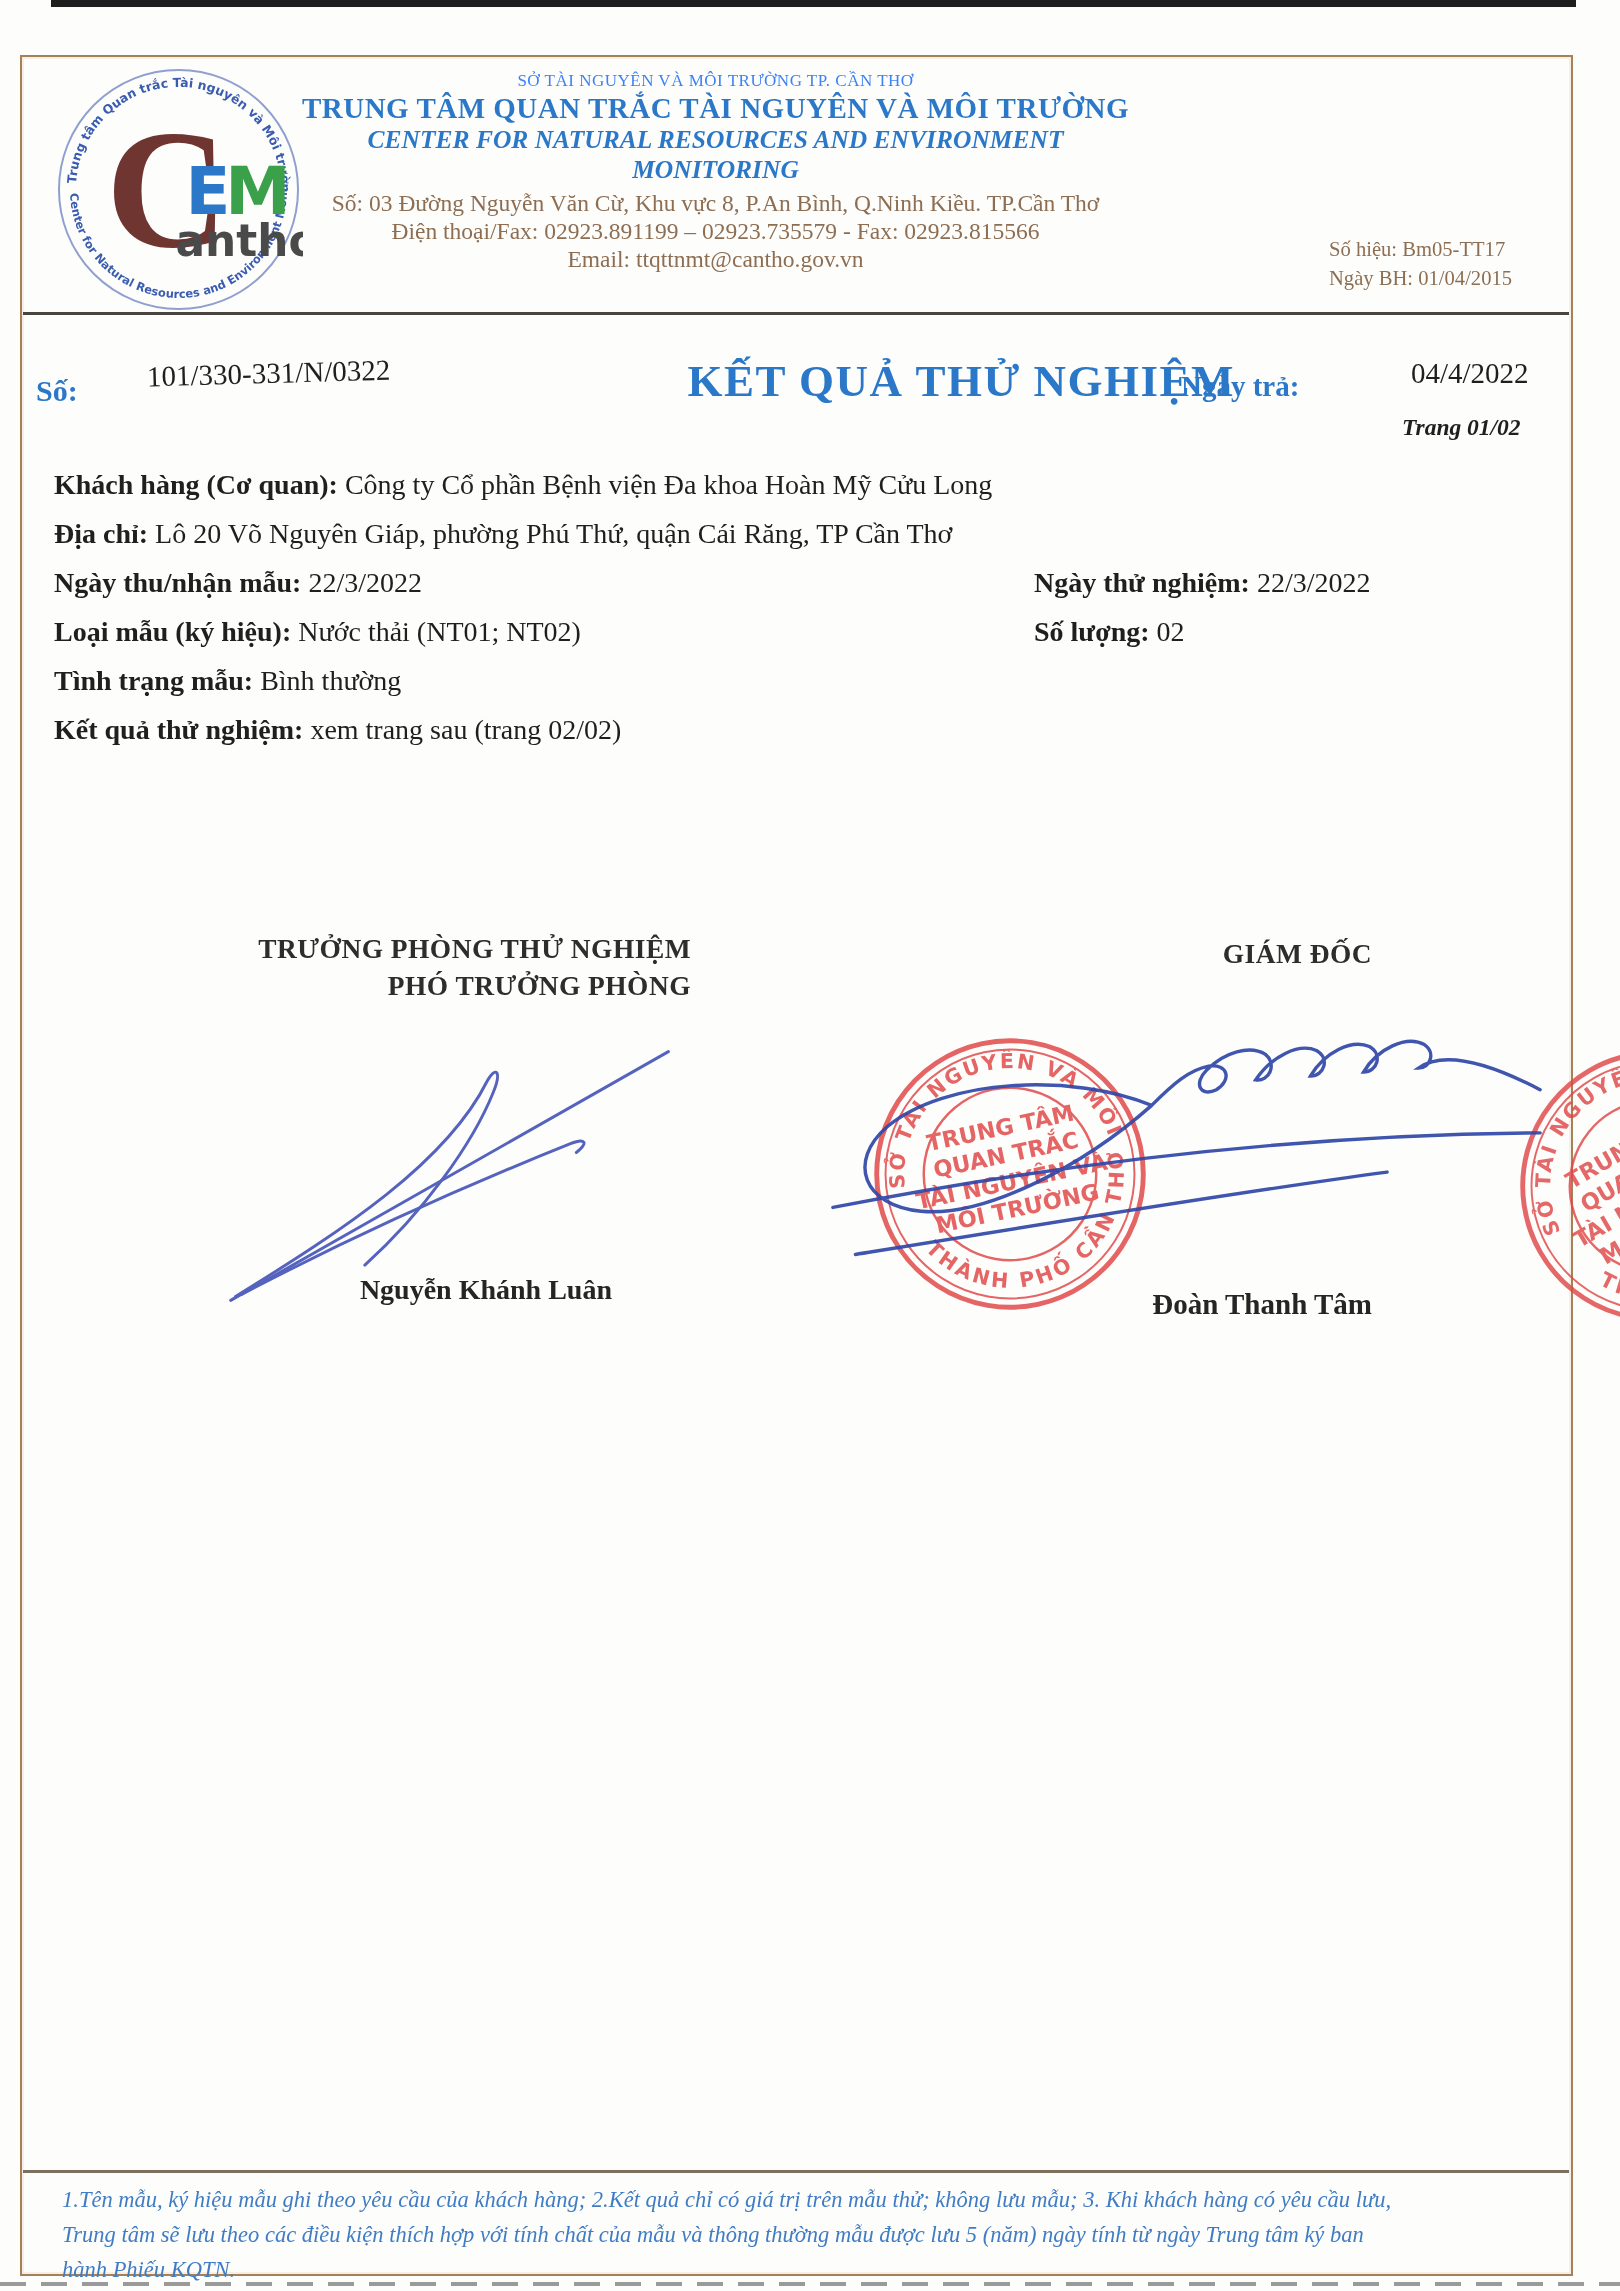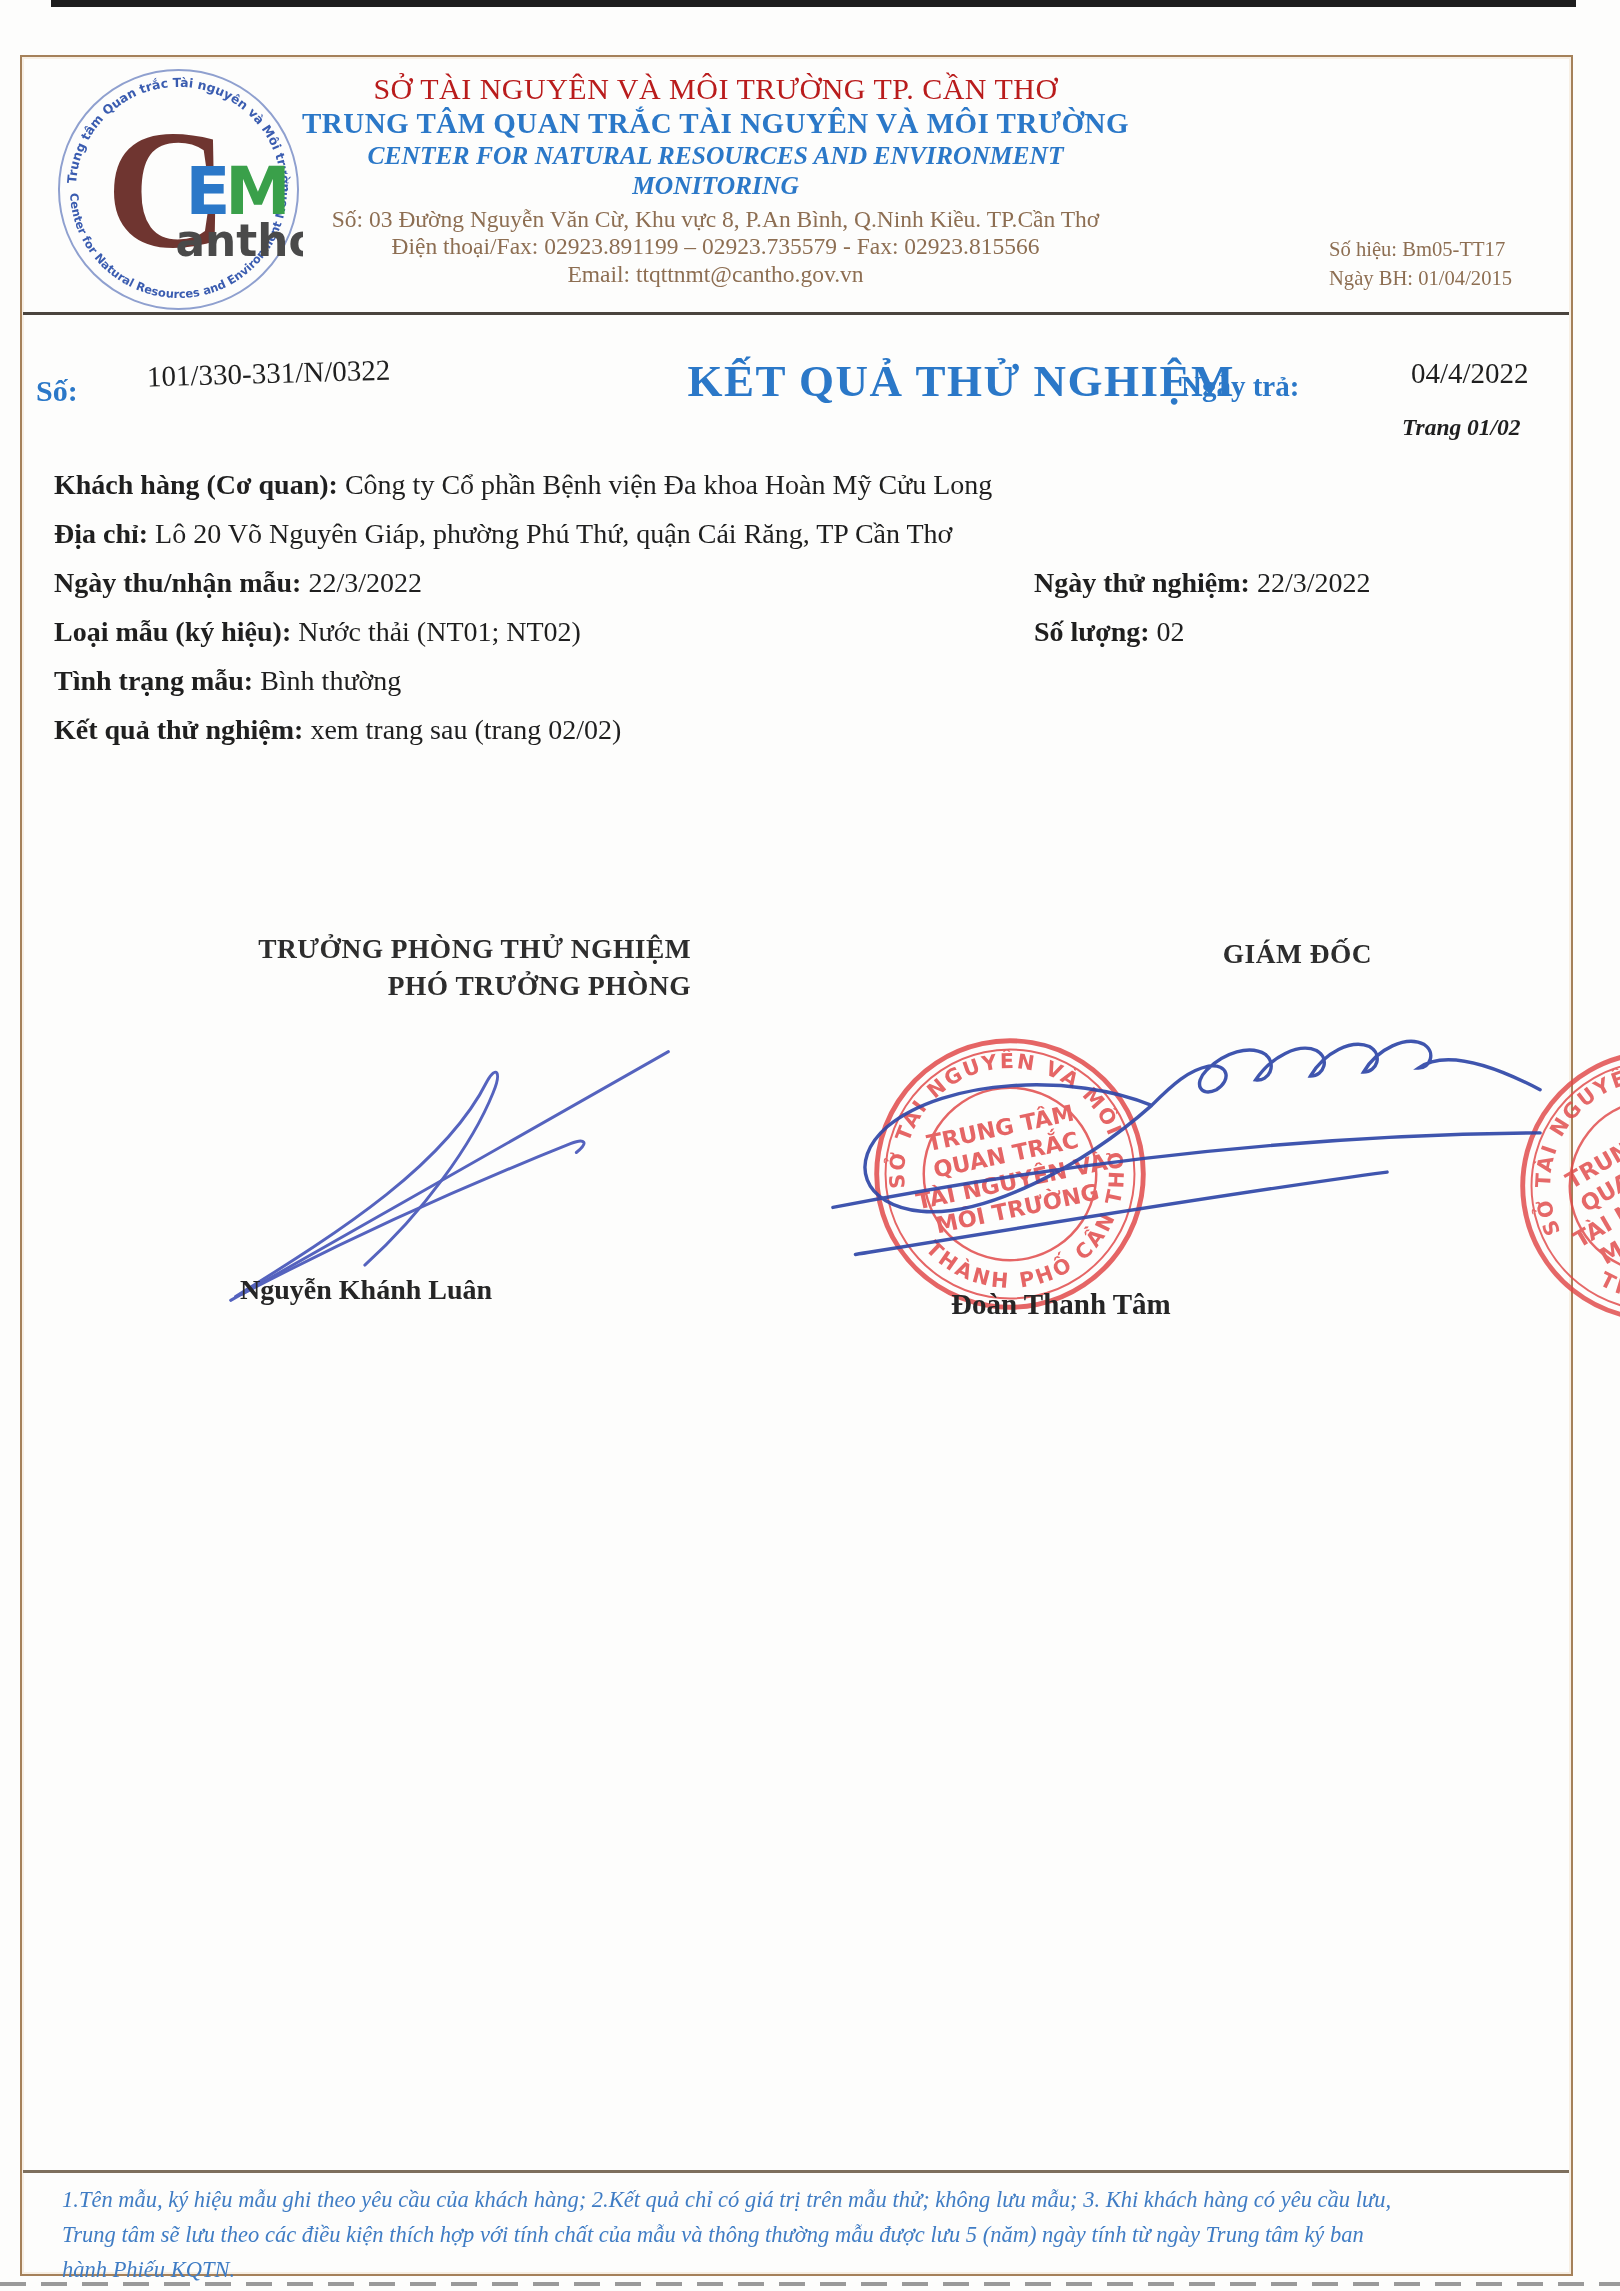--- a/index.html
+++ b/index.html
@@ -10,21 +10,21 @@
   .scan-top{left:51px;top:0;width:1525px;height:6.9px;background:#1e1e1e;}
   .scan-bottom{left:0;top:2282px;width:1620px;height:3.9px;
       background:repeating-linear-gradient(90deg,#9a9a9a 0 25.5px,transparent 25.5px 41px);}
   
   .frame{left:19.6px;top:55px;width:1549px;height:2217px;border:2.9px solid #a5815a;
          box-shadow:inset 0 0 0 2px #f7efe4;}
   .hdr-line{left:22.5px;top:312px;width:1546px;height:2.9px;background:#4a443e;}
   .ftr-line{left:22.5px;top:2170px;width:1546px;height:2.9px;background:#7d6f5d;}
   
   .org{left:294px;top:71px;width:843px;text-align:center;line-height:1.18;}
-  .org-l1{font-size:30px;color:#b91c1c;letter-spacing:0.5px;}
+  .org-l1{font-size:17px;color:#3b82f6;letter-spacing:0.5px;}
   .org-l2{font-size:29px;color:#2b78c8;font-weight:bold;letter-spacing:0.5px;}
   .org-l3{font-size:25.5px;color:#2b78c8;font-weight:bold;font-style:italic;}
   .org-ad{font-size:23.5px;color:#8d6e52;margin-top:4.9px;}
   .org-ph{font-size:23.5px;color:#8d6e52;}
   .org-em{font-size:23.5px;color:#8d6e52;}
   .doccode{left:1329px;top:235px;font-size:20.6px;color:#8d6e52;line-height:29px;}
   
   .so-label{left:36px;top:374px;font-size:30px;font-weight:bold;color:#2b78c8;}
   .so-value{left:147px;top:357px;font-size:29px;transform:rotate(-1.6deg);}
   .doc-title{left:392px;top:355px;width:843px;text-align:right;font-size:45px;
@@ -38,21 +38,21 @@
   .lbl{font-weight:bold;}
   .rcol{position:absolute;left:980px;top:0;}
   .cbox{position:absolute;top:-2px;width:35px;height:45px;border:2.9px solid #1d1d1d;display:inline-block;}
   .cbox svg{display:block;width:100%;height:100%;}
   .cbox line{stroke:#1d1d1d;stroke-width:3;}
   
   .sig-h{font-size:27.4px;font-weight:bold;color:#2d2d2d;text-align:right;letter-spacing:0.5px;}
   .lh1{left:142px;top:934px;width:549px;}
   .lh2{left:142px;top:971px;width:549px;}
   .rh1{left:980px;top:939px;width:392px;}
-  .sname{font-weight:bold;text-align:left;color:#252525;}
+  .sname{font-weight:bold;text-align:right;color:#252525;}
   .lname{left:240px;top:1274px;width:372px;font-size:28px;z-index:7;}
   .rname{left:951px;top:1288px;width:421px;font-size:29px;z-index:7;}
   .sigsvg{z-index:6;}
   .stampsvg{z-index:5;}
   
   .footer{left:62px;top:2182px;width:1465px;font-size:22.5px;font-style:italic;
           color:#3f7cc4;line-height:35px;}
 </style>
 </head>
 <body>

